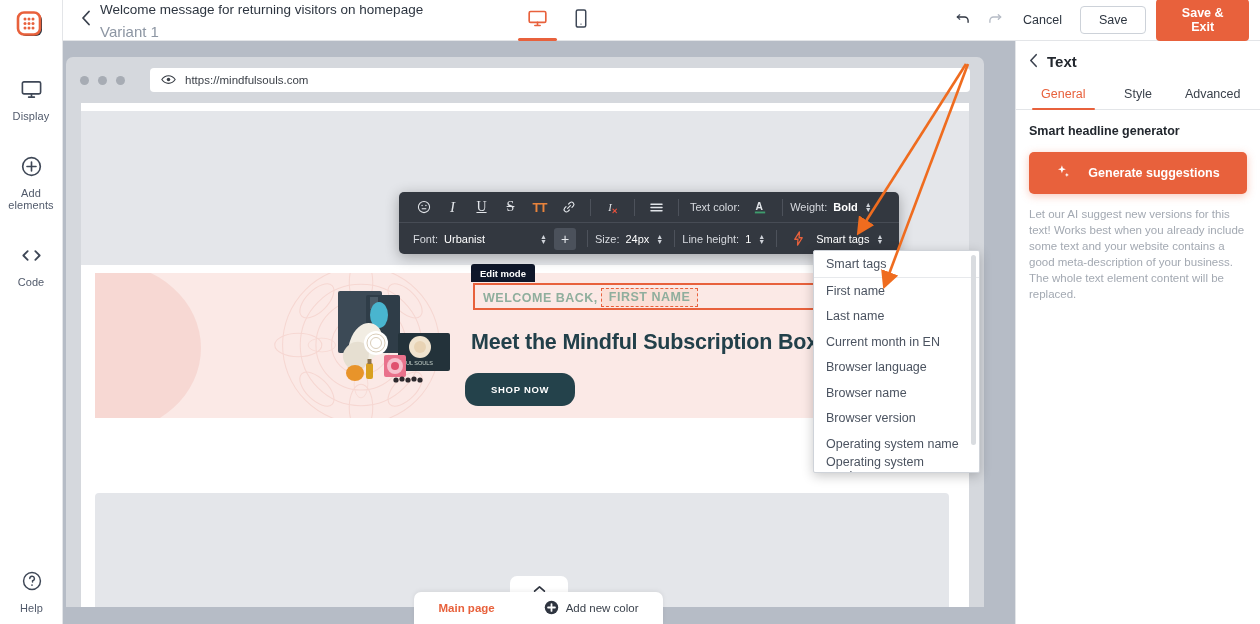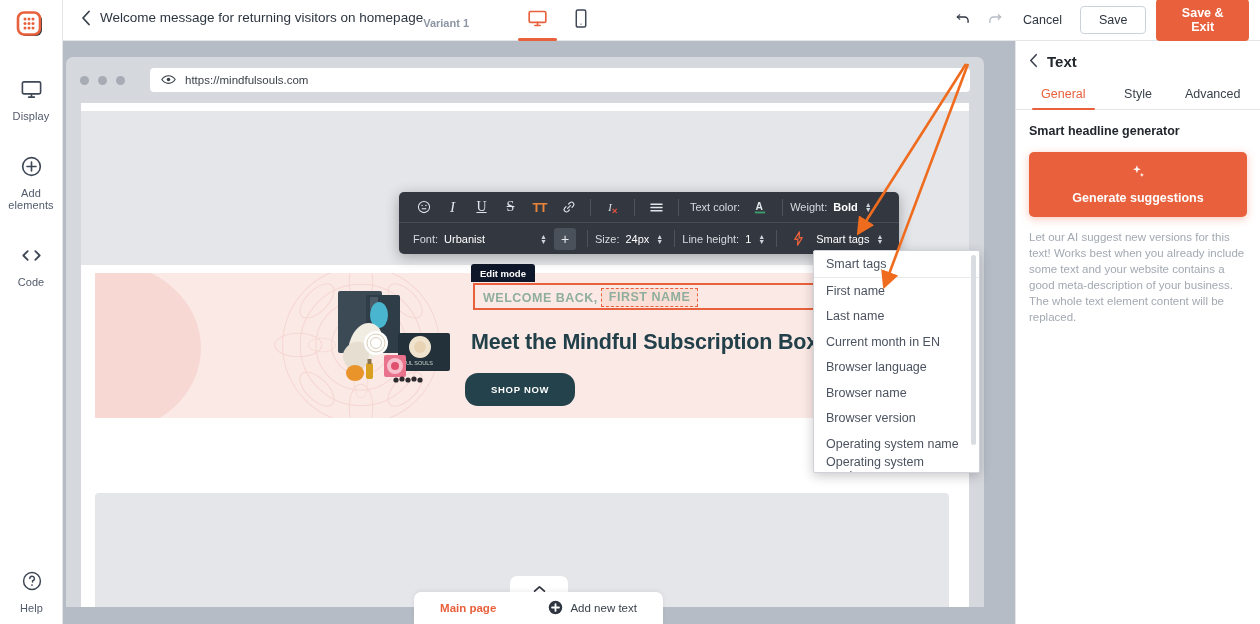--- a/index.html
+++ b/index.html
@@ -36,23 +36,23 @@
   
   .topbar {
     position: absolute; left: 63px; top: 0; width: 952px; height: 41px;
     background: #ffffff; border-bottom: 1px solid #e3e5e8;
     display: flex; align-items: center;
   }
   .back-chev {
     width: 28px; margin-left: 9px; color: #39404d;
     font-size: 17px; cursor: pointer; text-align: center;
   }
-  .title-wrap { display: flex; flex-direction: row; justify-content: flex-start; }
+  .title-wrap { display: flex; flex-direction: column; justify-content: flex-start; }
   .doc-title { font-size: 13.5px; color: #2d3540; line-height: 16px; }
-  .doc-sub { font-size: 11px; color: #8d96a3; line-height: 13px; margin-top: 7px; font-weight: bold; }
+  .doc-sub { font-size: 15px; color: #8d96a3; line-height: 13px; margin-top: 7px; }
   .device-toggle {
     position: absolute; left: 464px; top: 0; height: 41px;
     display: flex; align-items: flex-start; gap: 26px; padding-top: 8px;
   }
   .dev-btn { position: relative; cursor: pointer; height: 33px; }
   .dev-underline {
     position: absolute; left: -9px; right: -9px; bottom: 0;
     height: 3px; background: #e8613c; border-radius: 2px;
   }
   .history { position: absolute; right: 12px; top: 0; height: 41px; display: flex; align-items: center; gap: 14px; }
@@ -212,23 +212,22 @@
   .rp-tab.active::after {
     content: ''; position: absolute; left: 6px; right: 6px; bottom: -1px;
     height: 2.5px; background: #e8613c; border-radius: 2px;
   }
   .rp-body { padding: 14px 13px 0; }
   .rp-section-title { font-size: 12.5px; font-weight: bold; color: #22272e; }
   .gen-btn {
     margin-top: 14px; width: 100%; background: #e8613c; border: none;
     border-radius: 5px; color: #fff; font-size: 12.5px; font-weight: bold;
     padding: 12px 0; cursor: pointer; font-family: inherit;
-    display: flex; align-items: center; justify-content: center; gap: 9px;
+    display: flex; align-items: center; justify-content: center; gap: 17px;
     box-shadow: 0 2px 8px rgba(232,97,60,.35);
-    flex-direction: column;
   }
   .rp-help {
     margin-top: 12px; font-size: 11.5px; line-height: 16px; color: #a3a9b2;
   }
 
   
   .pagesbar { position: absolute; left: 414px; top: 592px; width: 249px; height: 32px; z-index: 20; }
   .pb-handle {
     position: absolute; left: 96px; top: -16px; width: 58px; height: 26px;
     background: #fff; border-radius: 7px 7px 0 0;
@@ -605,21 +604,21 @@
     </div>
     <div class="pb-body">
       <div class="pb-main">Main page</div>
       <div class="pb-add">
         <span>
           <svg width="15" height="15" viewBox="0 0 16 16">
             <circle cx="8" cy="8" r="7.2" fill="#2f3540"></circle>
             <path d="M8 4.3v7.4M4.3 8h7.4" stroke="#fff" stroke-width="1.9" stroke-linecap="round"></path>
           </svg>
         </span>
-        <span>Add new text</span>
+        <span>Add new color</span>
       </div>
     </div>
   </div>
 
   <svg class="arrows" width="1260" height="624" viewBox="0 0 1260 624">
     <defs>
       <marker id="ah" markerWidth="7" markerHeight="7" refX="4" refY="3.5" orient="auto">
         <path d="M0 0 L7 3.5 L0 7 Z" fill="#ef6c1f"></path>
       </marker>
     </defs>

